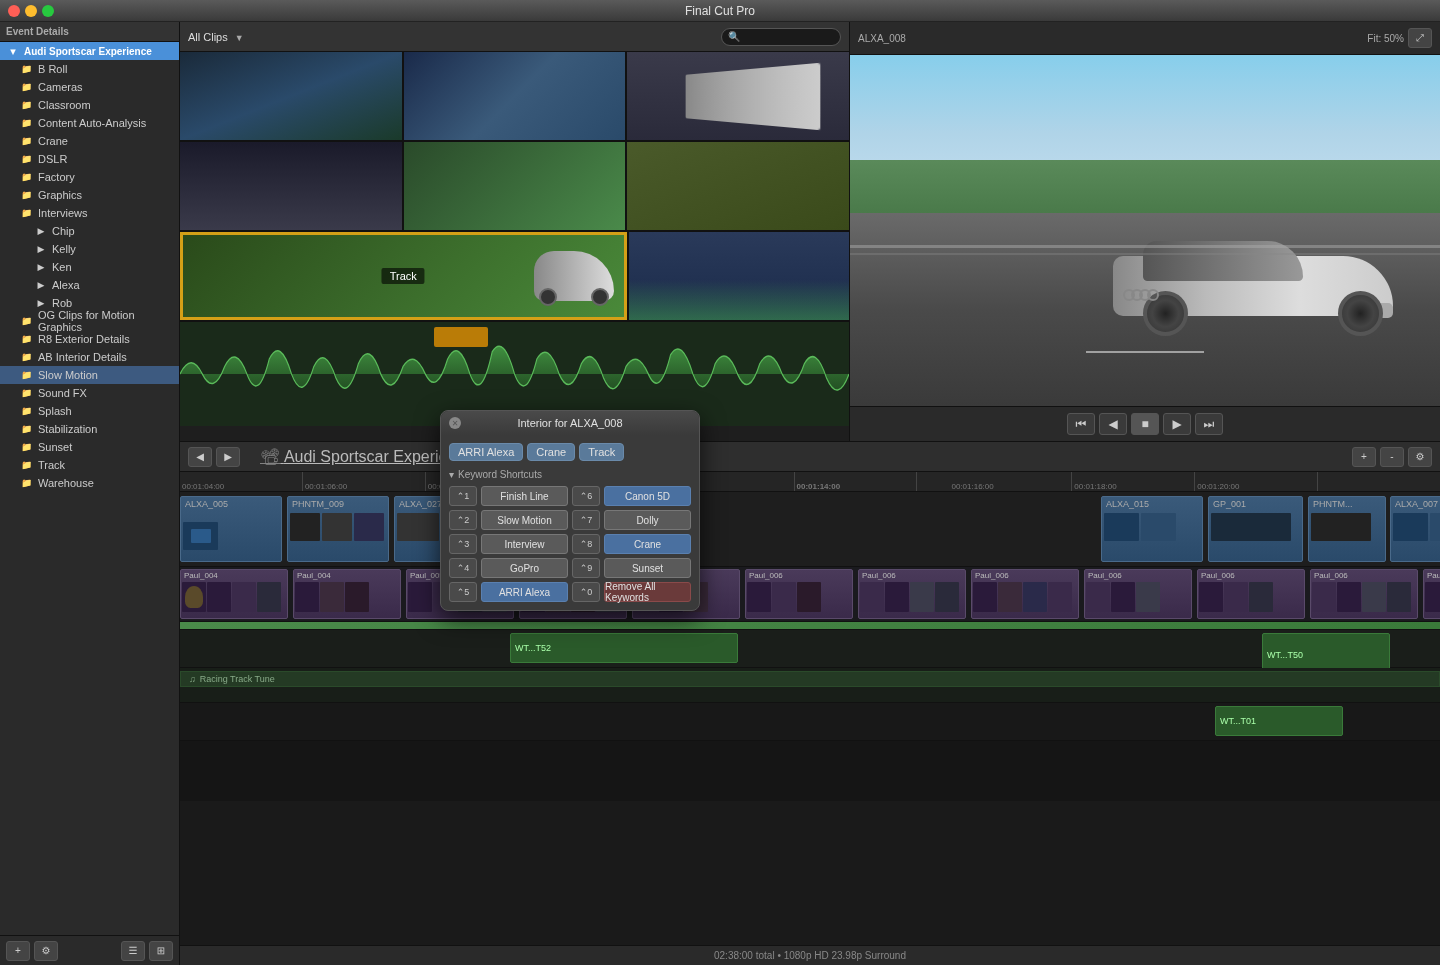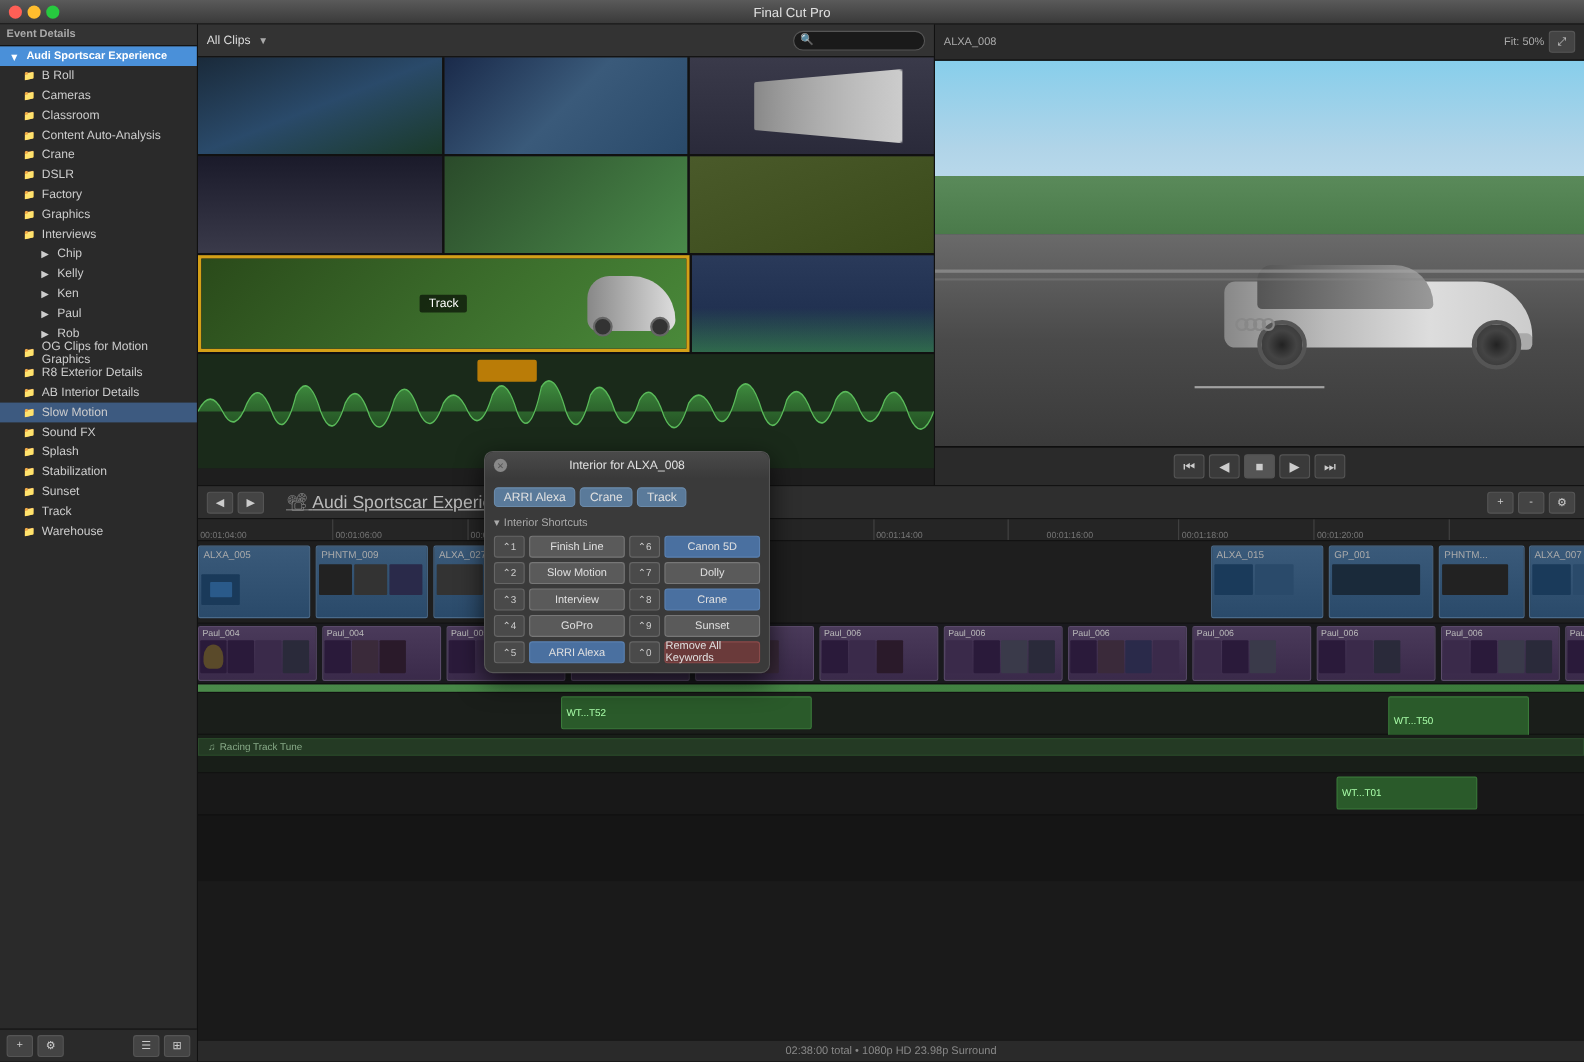--- a/index.html
+++ b/index.html
@@ -398,21 +398,21 @@
       <div class="sidebar-item" style="padding-left:34px">
         <span class="icon" style="font-size:9px">▶</span>
         <span>Kelly</span>
       </div>
       <div class="sidebar-item" style="padding-left:34px">
         <span class="icon" style="font-size:9px">▶</span>
         <span>Ken</span>
       </div>
       <div class="sidebar-item" style="padding-left:34px">
         <span class="icon" style="font-size:9px">▶</span>
-        <span>Paul</span>
+        <span>Alexa</span>
       </div>
       <div class="sidebar-item" style="padding-left:34px">
         <span class="icon" style="font-size:9px">▶</span>
         <span>Rob</span>
       </div>
       <div class="sidebar-item" style="padding-left:20px">
         <span class="icon" style="font-size:9px">📁</span>
         <span>OG Clips for Motion Graphics</span>
       </div>
       <div class="sidebar-item" style="padding-left:20px">
@@ -611,21 +611,21 @@
         <div class="tb-btn">⚙</div>
       </div>
 
       <div style="position:relative;height:20px;background:#252525;border-bottom:1px solid #111;overflow:hidden;">
         <div style="position:absolute;left:0;right:0;top:0;bottom:0;display:flex;">
           <div style="flex:1;border-right:1px solid #444;display:flex;align-items:flex-end;padding:0 2px;font-size:8px;color:#777;">00:01:04:00</div>
           <div style="flex:1;border-right:1px solid #444;display:flex;align-items:flex-end;padding:0 2px;font-size:8px;color:#777;">00:01:06:00</div>
           <div style="flex:1;border-right:1px solid #444;display:flex;align-items:flex-end;padding:0 2px;font-size:8px;color:#777;">00:01:08:00</div>
           <div style="flex:1;border-right:1px solid #444;display:flex;align-items:flex-end;padding:0 2px;font-size:8px;color:#777;"></div>
           <div style="flex:1;border-right:1px solid #444;display:flex;align-items:flex-end;padding:0 2px;font-size:8px;color:#777;"></div>
-          <div style="flex:1;border-right:1px solid #444;display:flex;align-items:flex-end;padding:0 2px;font-size:8px;color:#777;">00:01:14:00</div>
+          <div style="flex:1;border-right:1px solid #444;display:flex;align-items:flex-end;padding:0 2px;font-size:8px;color:#777;font-weight:bold;">00:01:14:00</div>
           <div style="flex:1;border-right:1px solid #444;display:flex;align-items:flex-end;padding:0 2px;font-size:8px;color:#777;margin-left:32px;">00:01:16:00</div>
           <div style="flex:1;border-right:1px solid #444;display:flex;align-items:flex-end;padding:0 2px;font-size:8px;color:#777;">00:01:18:00</div>
           <div style="flex:1;border-right:1px solid #444;display:flex;align-items:flex-end;padding:0 2px;font-size:8px;color:#777;">00:01:20:00</div>
           <div style="flex:1;display:flex;align-items:flex-end;padding:0 2px;font-size:8px;color:#777;"></div>
         </div>
       </div>
 
       <div style="flex:1;overflow:hidden;position:relative;">
 
         <div style="height:75px;border-bottom:1px solid #111;position:relative;background:#1e1e1e;display:flex;">
@@ -832,21 +832,21 @@
   <div class="dialog-body">
 
     <div class="keyword-tags">
       <div class="keyword-tag">ARRI Alexa</div>
       <div class="keyword-tag">Crane</div>
       <div class="keyword-tag">Track</div>
     </div>
 
     <div class="dialog-section-label">
       <span>▾</span>
-      <span>Interior Shortcuts</span>
+      <span>Keyword Shortcuts</span>
     </div>
 
     <div class="shortcut-grid">
 
       <div class="shortcut-row">
         <div class="shortcut-key">⌃1</div>
         <div class="shortcut-btn">Finish Line</div>
       </div>
       <div class="shortcut-row">
         <div class="shortcut-key">⌃6</div>

